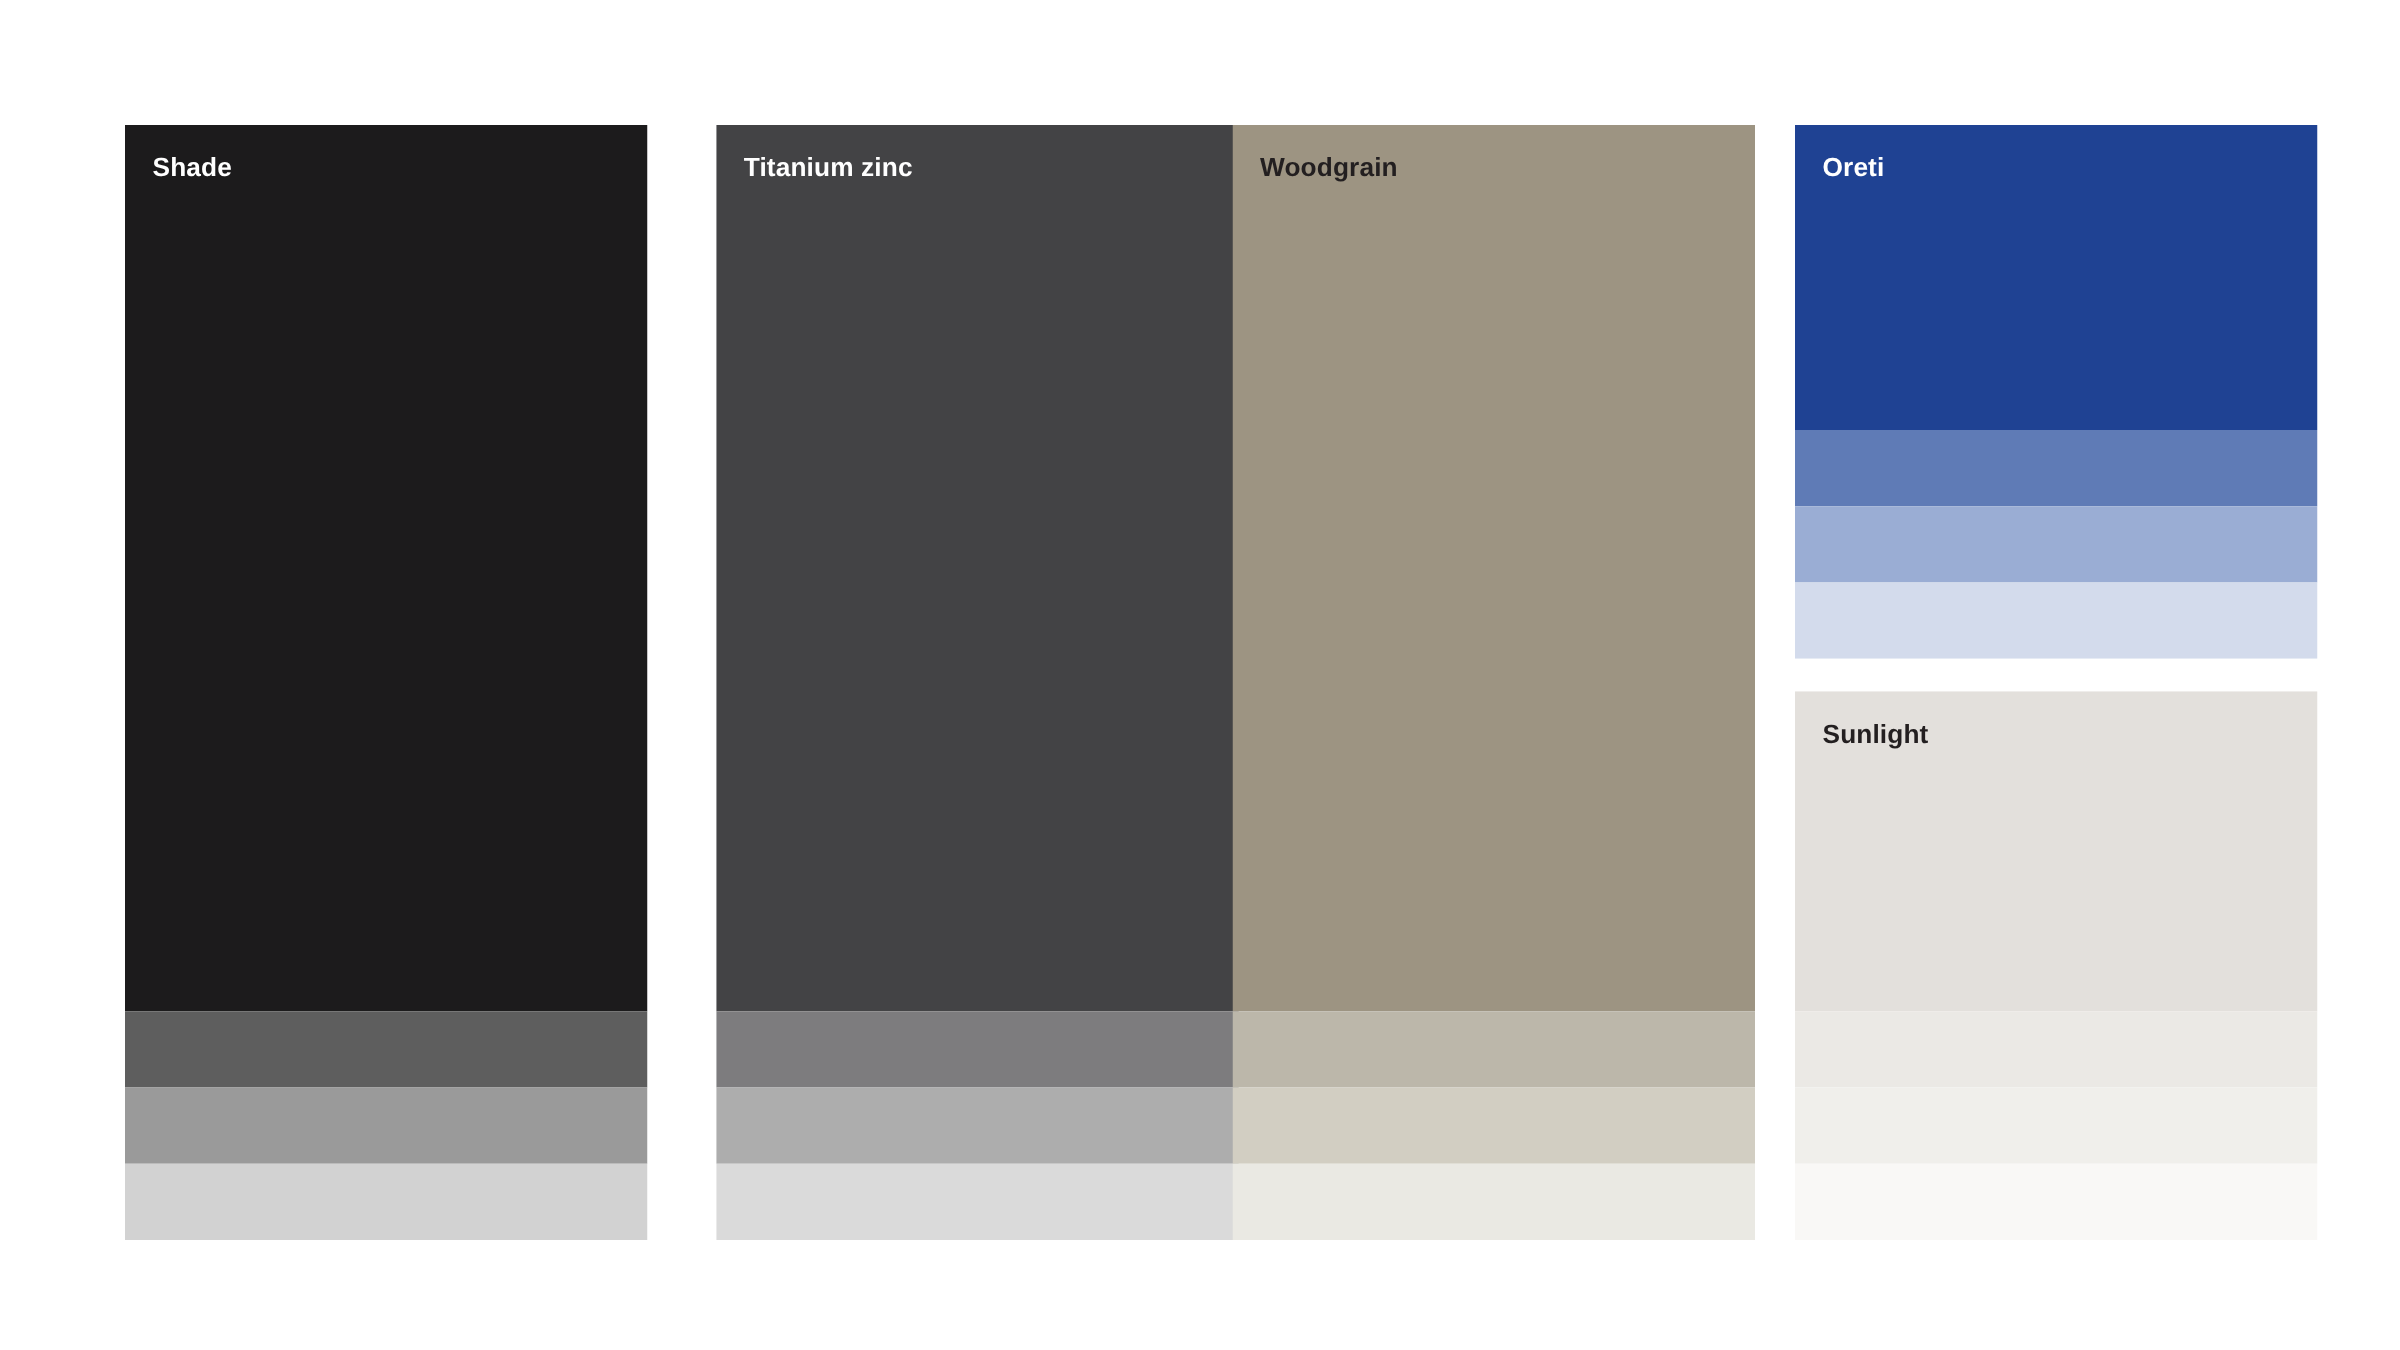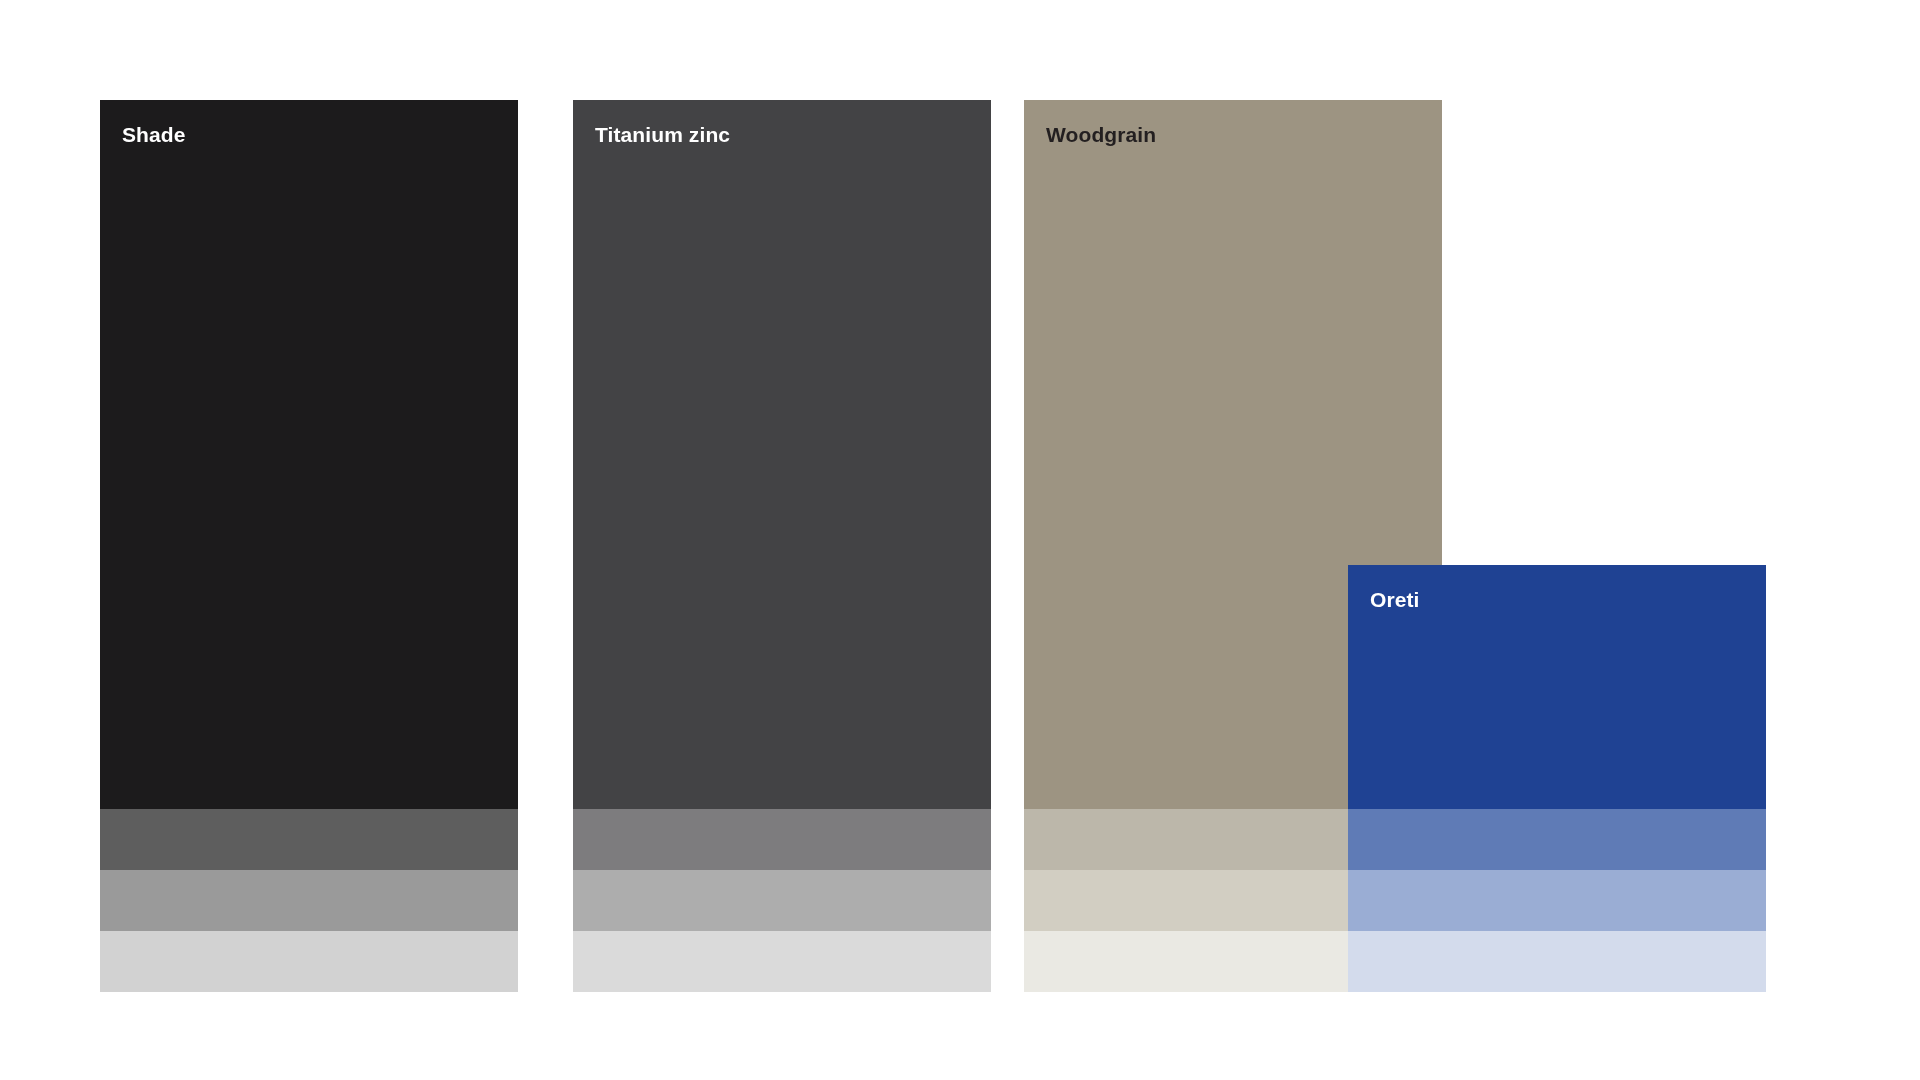--- a/index.html
+++ b/index.html
@@ -26,22 +26,22 @@
   .palette-column {
     position: absolute;
     top: 100px;
     width: 418px;
     height: 892px;
     display: flex;
     flex-direction: column;
   }
   .col-1 { left: 100px; }
   .col-2 { left: 544px; padding-left: 29px; }
-  .col-3 { left: 1024px; }
-  .col-4 { left: 1348px; justify-content: flex-end; }
+  .col-3 { left: 986px; }
+  .col-4 { left: 1436px; }
 
   
   .col-4 {
     display: flex;
     flex-direction: column;
     gap: 26px;
   }
 
   
   .swatch-card {
@@ -134,16 +134,23 @@
   <div class="palette-column col-4">
 
     <div class="swatch-card half-top">
       <div class="swatch-band primary" style="background: rgb(31, 66, 147);"></div>
       <div class="swatch-band tail" style="background: rgb(95, 123, 182);"></div>
       <div class="swatch-band tail" style="background: rgb(154, 173, 212);"></div>
       <div class="swatch-band tail" style="background: rgb(211, 219, 236);"></div>
       <div class="swatch-label" style="color: rgb(255, 255, 255);">Oreti</div>
     </div>
 
+    <div class="swatch-card half-bottom">
+      <div class="swatch-band primary" style="background: rgb(227, 224, 220);"></div>
+      <div class="swatch-band tail" style="background: rgb(235, 233, 229);"></div>
+      <div class="swatch-band tail" style="background: rgb(240, 239, 235);"></div>
+      <div class="swatch-band tail" style="background: rgb(249, 248, 246);"></div>
+      <div class="swatch-label" style="color: rgb(35, 31, 32);">Sunlight</div>
+    </div>
 
   </div>
 
 </div>
 
 </body></html>

